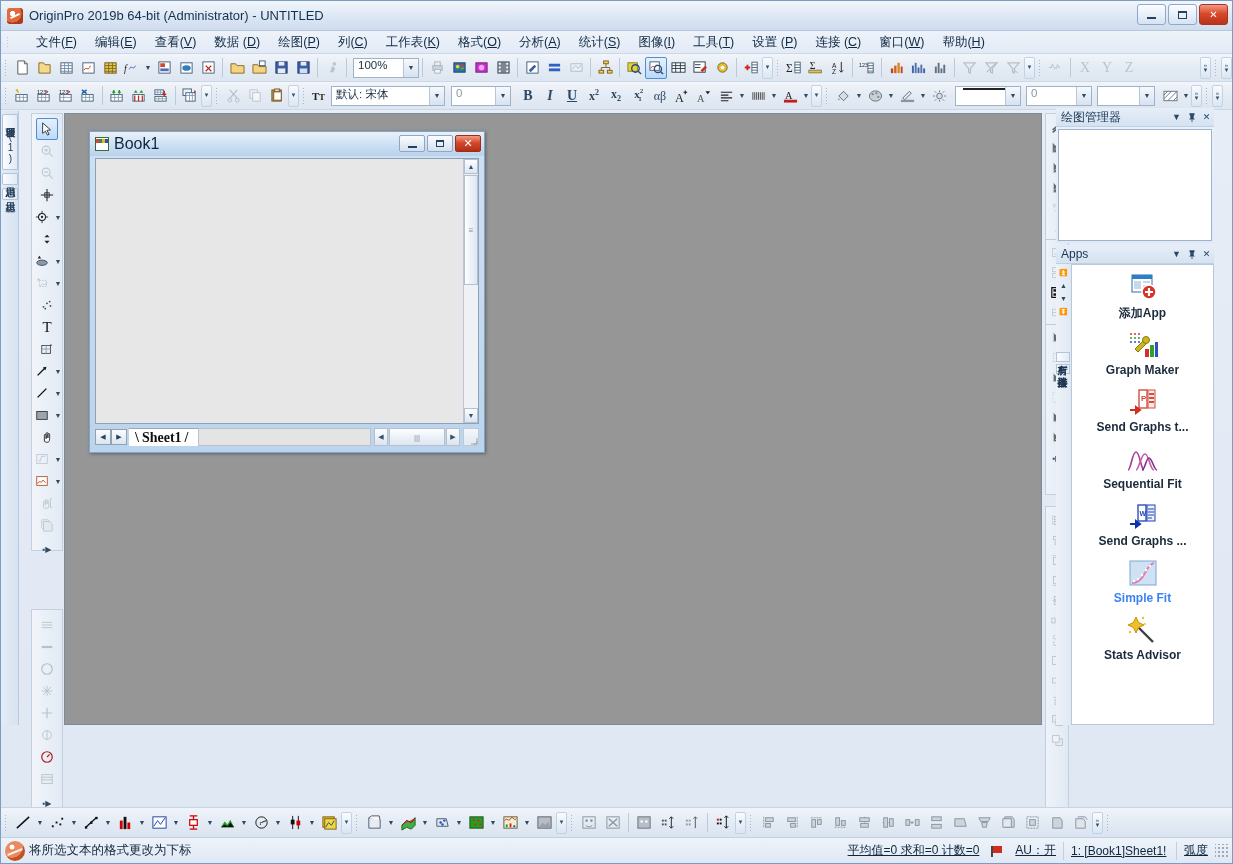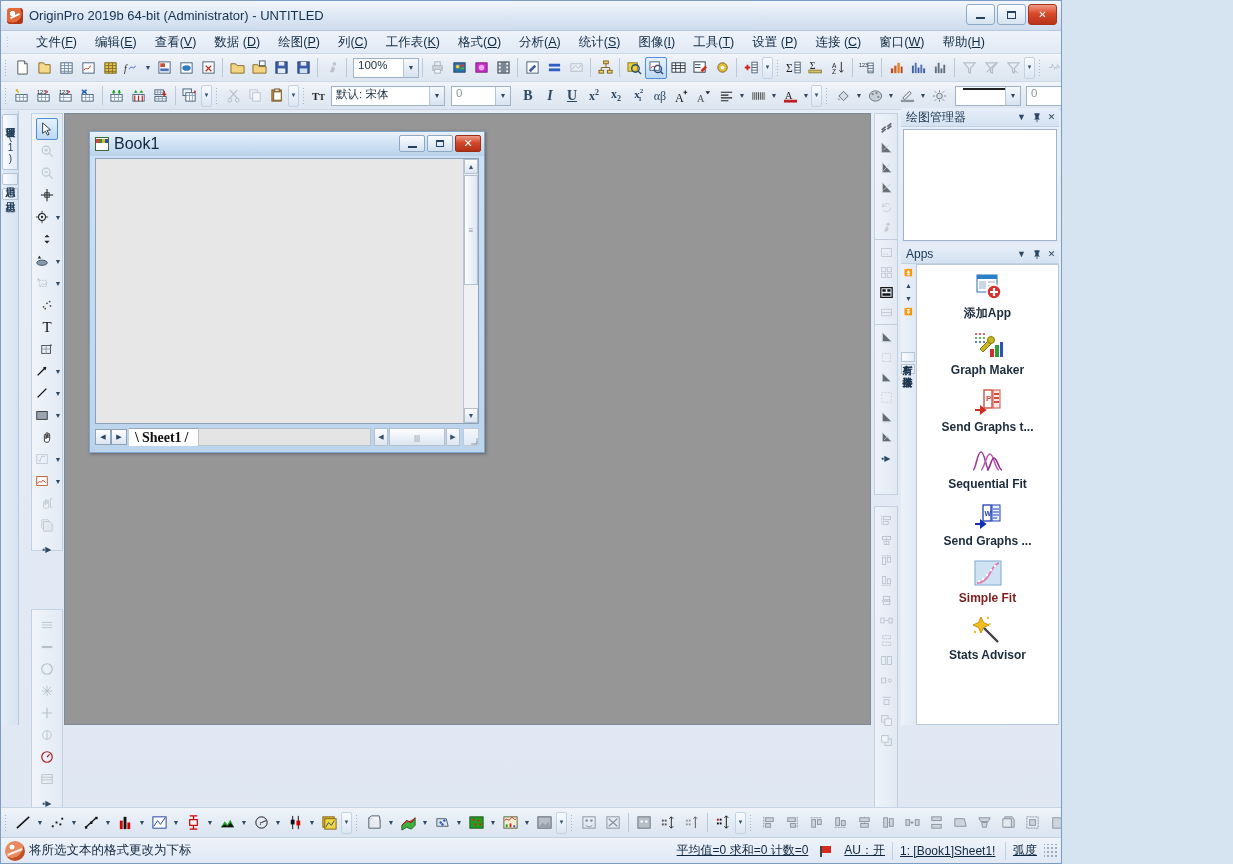--- a/index.html
+++ b/index.html
@@ -6,21 +6,21 @@
   html, body {
     margin: 0; padding: 0;
     width: 1233px; height: 864px;
     overflow: hidden;
     font-family: "Liberation Sans", "DejaVu Sans", sans-serif;
     font-size: 12px;
     background: #d6e3f0;
   }
   #app {
     position: relative;
-    width: 1062px; height: 864px;
+    width: 1233px; height: 864px;
     background: linear-gradient(#e8eef7, #dfe7f3);
     border: 1px solid #7a9dc4;
     overflow: hidden;
   }
 
   
   .titlebar {
     position: absolute; top: 0; left: 0; right: 0; height: 30px;
     background: linear-gradient(#f2f6fb, #dce7f4 55%, #cfdcee);
     display: flex; align-items: center;
@@ -262,21 +262,21 @@
     border: 1px solid #b4c0cd; display: flex; align-items: center; justify-content: center;
     font-size: 7px; color: #33526e; }
   .hscroll-small .th { flex: 1; margin: 0 1px; background: linear-gradient(#fdfeff,#dde6f1);
     border: 1px solid #b4c0cd; display: flex; align-items: center; justify-content: center;
     font-size: 8px; color: #7f8f9f; }
   .resizer { width: 16px; height: 18px; margin-left: 3px;
     background: linear-gradient(#f4f7fb,#e0e8f2); border: 1px solid #c0cad6;
     display: flex; align-items: flex-end; justify-content: flex-end; }
 
   
-  .dockwrap { position: absolute; right: 0; top: 107px; width: 162px; bottom: 138px; }
+  .dockwrap { position: absolute; right: 16px; top: 107px; width: 162px; bottom: 138px; }
   .panel { position: absolute; left: 2px; right: 2px;
     background: linear-gradient(#eaf1fa,#e0e9f5); }
   .panel-hdr {
     height: 19px; display: flex; align-items: center;
     background: linear-gradient(#e6eef8,#d5e2f1);
     border-bottom: 1px solid #c0d0e2;
     padding-left: 5px;
   }
   .panel-title { flex: 1; font-size: 12px; color: #19334f; }
   .phbtn { width: 15px; height: 15px; display: flex; align-items: center; justify-content: center;
@@ -300,21 +300,21 @@
     font-size: 10px; color: #1d3consider; color: #1d3550;
     padding: 4px 0; text-align: center;
   }
   .apps-list {
     flex: 1; background: #fff; border: 1px solid #b9c8d8;
     overflow: hidden; padding-top: 8px;
   }
   .app-item { display: flex; flex-direction: column; align-items: center; margin-bottom: 10px; }
   .app-icon { width: 34px; height: 30px; display: flex; align-items: center; justify-content: center; }
   .app-label { font-size: 12px; color: #1b2b3c; text-align: center; line-height: 14px; margin-top: 3px; }
-  .app-label.dim { color: #7f1d1d; }
+  .app-label.dim { color: #3b82f6; }
 
   
   .bottombar {
     position: absolute; left: 0; right: 0; bottom: 26px; height: 30px;
     background: linear-gradient(#f0f4fa,#e2eaf4 55%,#dae4f0);
     border-top: 1px solid #c7d4e3;
     display: flex; align-items: center;
   }
   .bbtn { width: 24px; height: 24px; flex: none;
     display: flex; align-items: center; justify-content: center;

